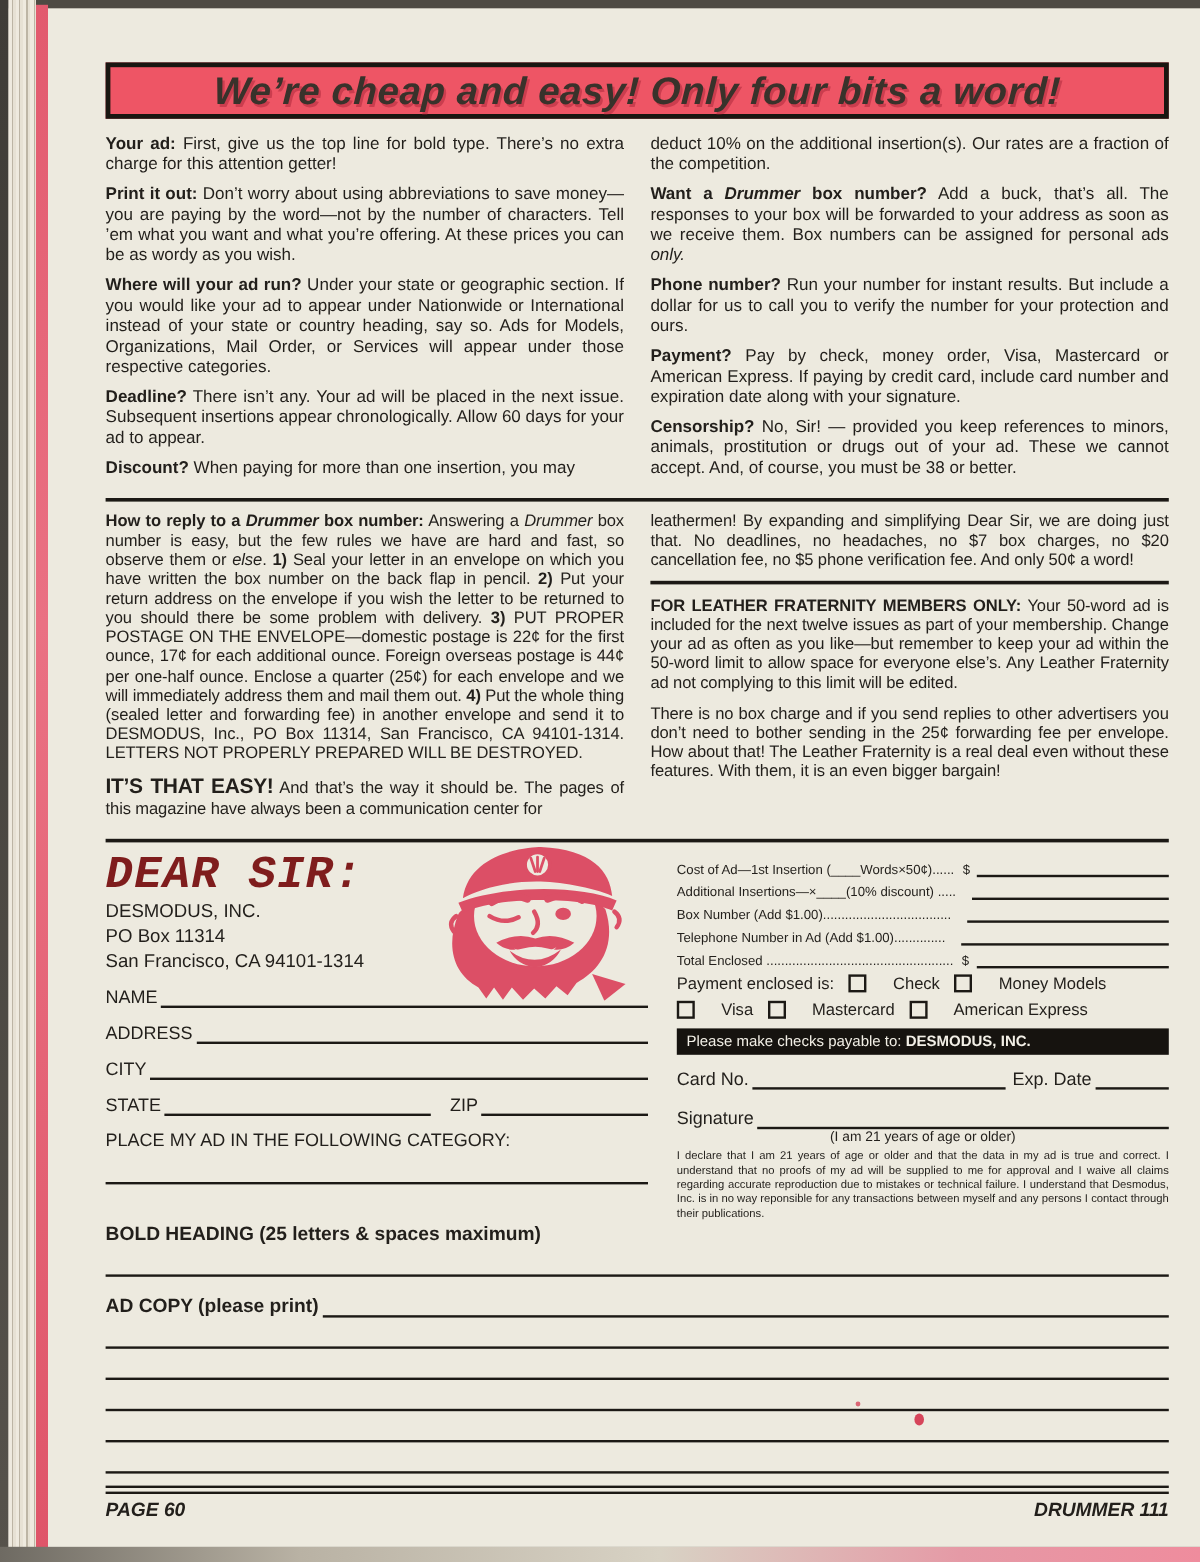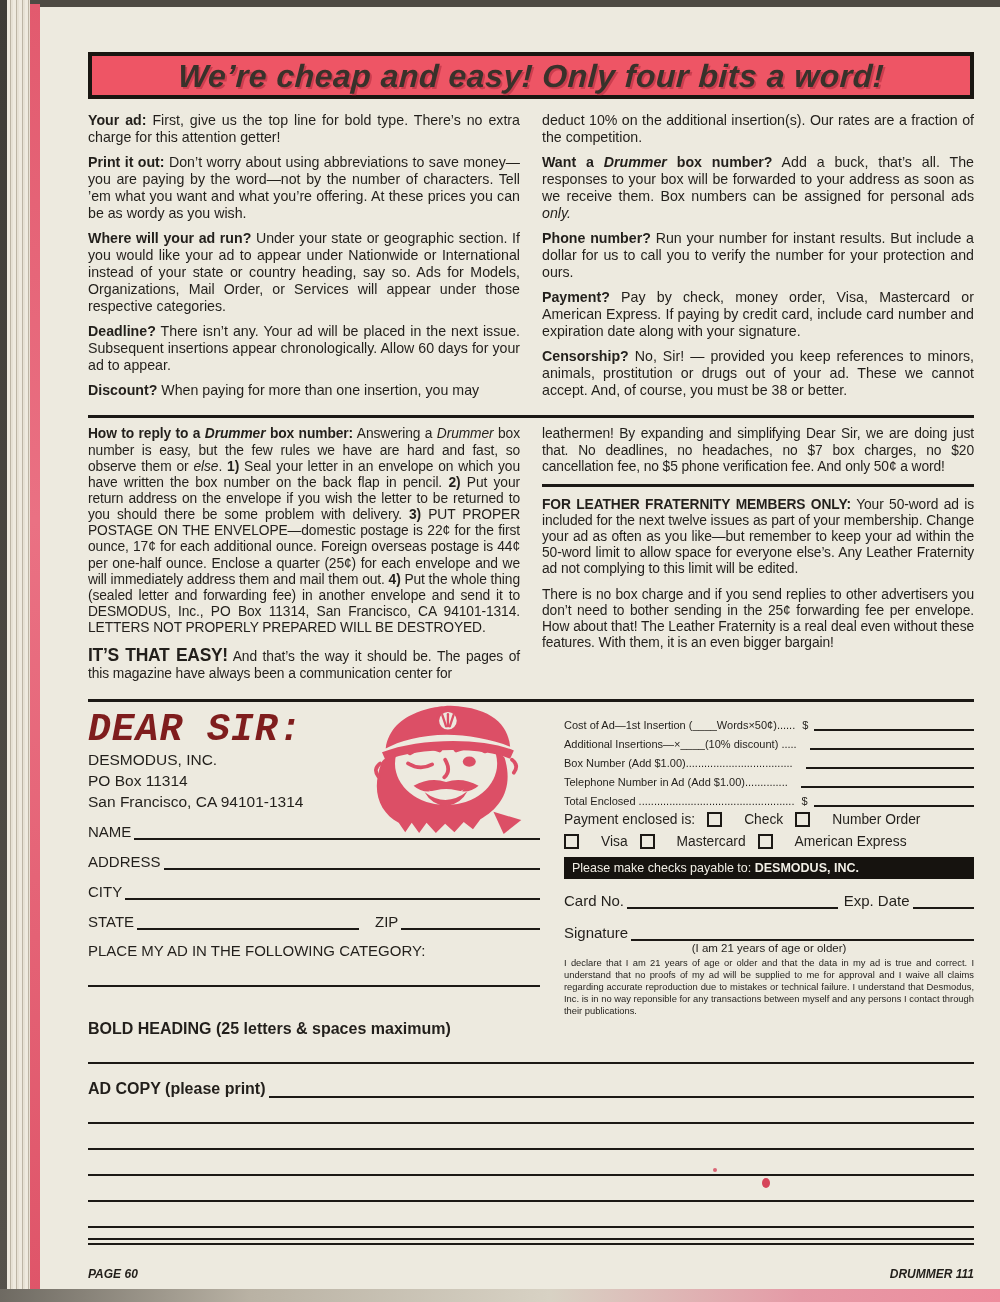--- a/index.html
+++ b/index.html
@@ -47,34 +47,34 @@
   .fill-line{flex:1;border-bottom:2px solid #1c1915;height:14px;margin-left:3px}
   .zip-label{margin-left:16px}
   .category-label{margin-top:12px;font-size:15px}
   .category-line{border-bottom:2px solid #1c1915;height:26px}
   .cost-row{display:flex;align-items:flex-end;font-size:11px;height:19px}
   .cost-cur{margin:0 3px 0 7px}
   .pay-row{font-size:13.8px;margin-top:4px;display:flex;align-items:center;gap:12px;height:18px}
   .cb{display:inline-flex;align-items:center;gap:22px}
   .box{width:11px;height:11px;border:2px solid #1c1915;display:inline-block;background:transparent}
   .bar{background:#16130f;color:#f2efe6;font-size:12.5px;padding:4px 8px;margin-top:6px;white-space:nowrap}
-  .card-row{display:flex;align-items:flex-end;font-size:15px;margin-top:12px;height:18px}
+  .card-row{display:flex;align-items:center;font-size:15px;margin-top:12px;height:18px}
   .exp-label{margin-left:6px}
   .sig-row{display:flex;align-items:flex-end;font-size:15px;margin-top:14px;height:18px}
   .age-note{text-align:center;font-size:11.5px;margin-top:1px}
   .disclaimer{font-size:9.4px;line-height:1.28;margin-top:3px;text-align:justify}
   .bold-heading{font-weight:bold;font-size:16px;margin-top:3px}
   .bh-line{border-bottom:2.5px solid #1c1915;height:24px}
   .adcopy-row{display:flex;align-items:flex-end;margin-top:16px;height:18px}
   .adcopy-label{font-weight:bold;font-size:16px;white-space:nowrap}
   .copy-line{border-bottom:2px solid #1c1915;height:24px}
   .footer-rules{margin-top:10px;border-top:2.5px solid #1c1915}
   .footer-rules::after{content:"";display:block;border-top:2px solid #1c1915;margin-top:3px}
   .footer-row{display:flex;justify-content:space-between;font-style:italic;font-weight:bold;
-    font-size:12px;padding-top:22px}
+    font-size:16px;padding-top:5px}
   .stain{position:absolute;border-radius:50%;background:#d6455a}
   .stain-1{left:762px;top:1178px;width:8px;height:10px}
   .stain-2{left:713px;top:1168px;width:4px;height:4px;opacity:.8}
 </style>
 </head>
 <body>
 
 <div class="edge-top"></div>
 <div class="edge-dark"></div>
 <div class="edge-pages"></div>
@@ -206,21 +206,21 @@
       </div>
 
       <div class="pay-row">
         <span>Payment enclosed is:</span>
         <span class="cb">
           <span class="box"></span>
           <span>Check</span>
         </span>
         <span class="cb">
           <span class="box"></span>
-          <span>Number Order</span>
+          <span>Money Models</span>
         </span>
       </div>
       <div class="pay-row">
         <span class="cb">
           <span class="box"></span>
           <span>Visa</span>
         </span>
         <span class="cb">
           <span class="box"></span>
           <span>Mastercard</span>

